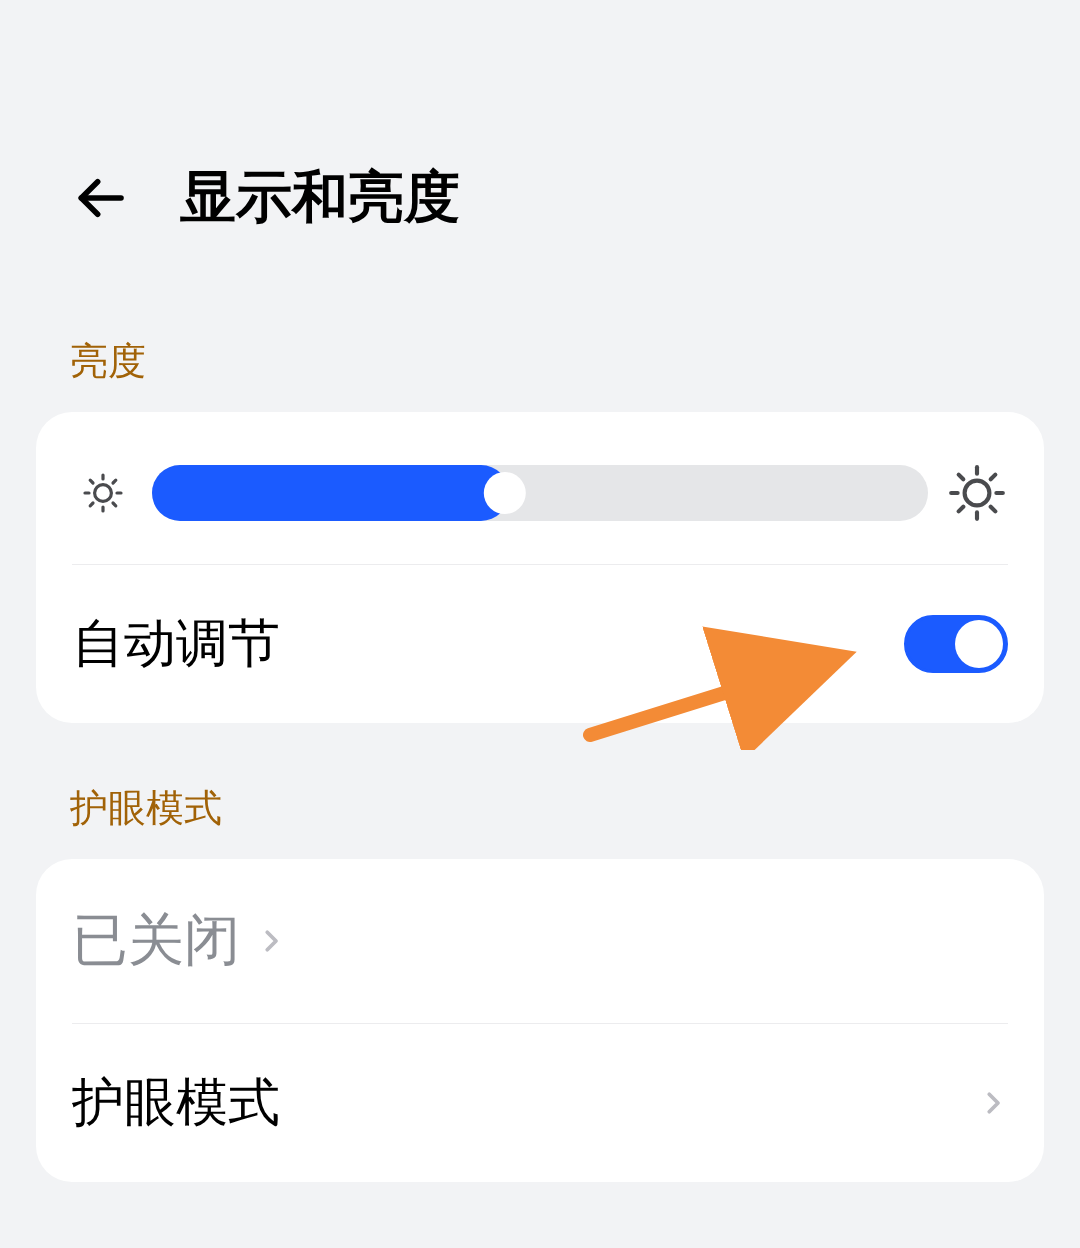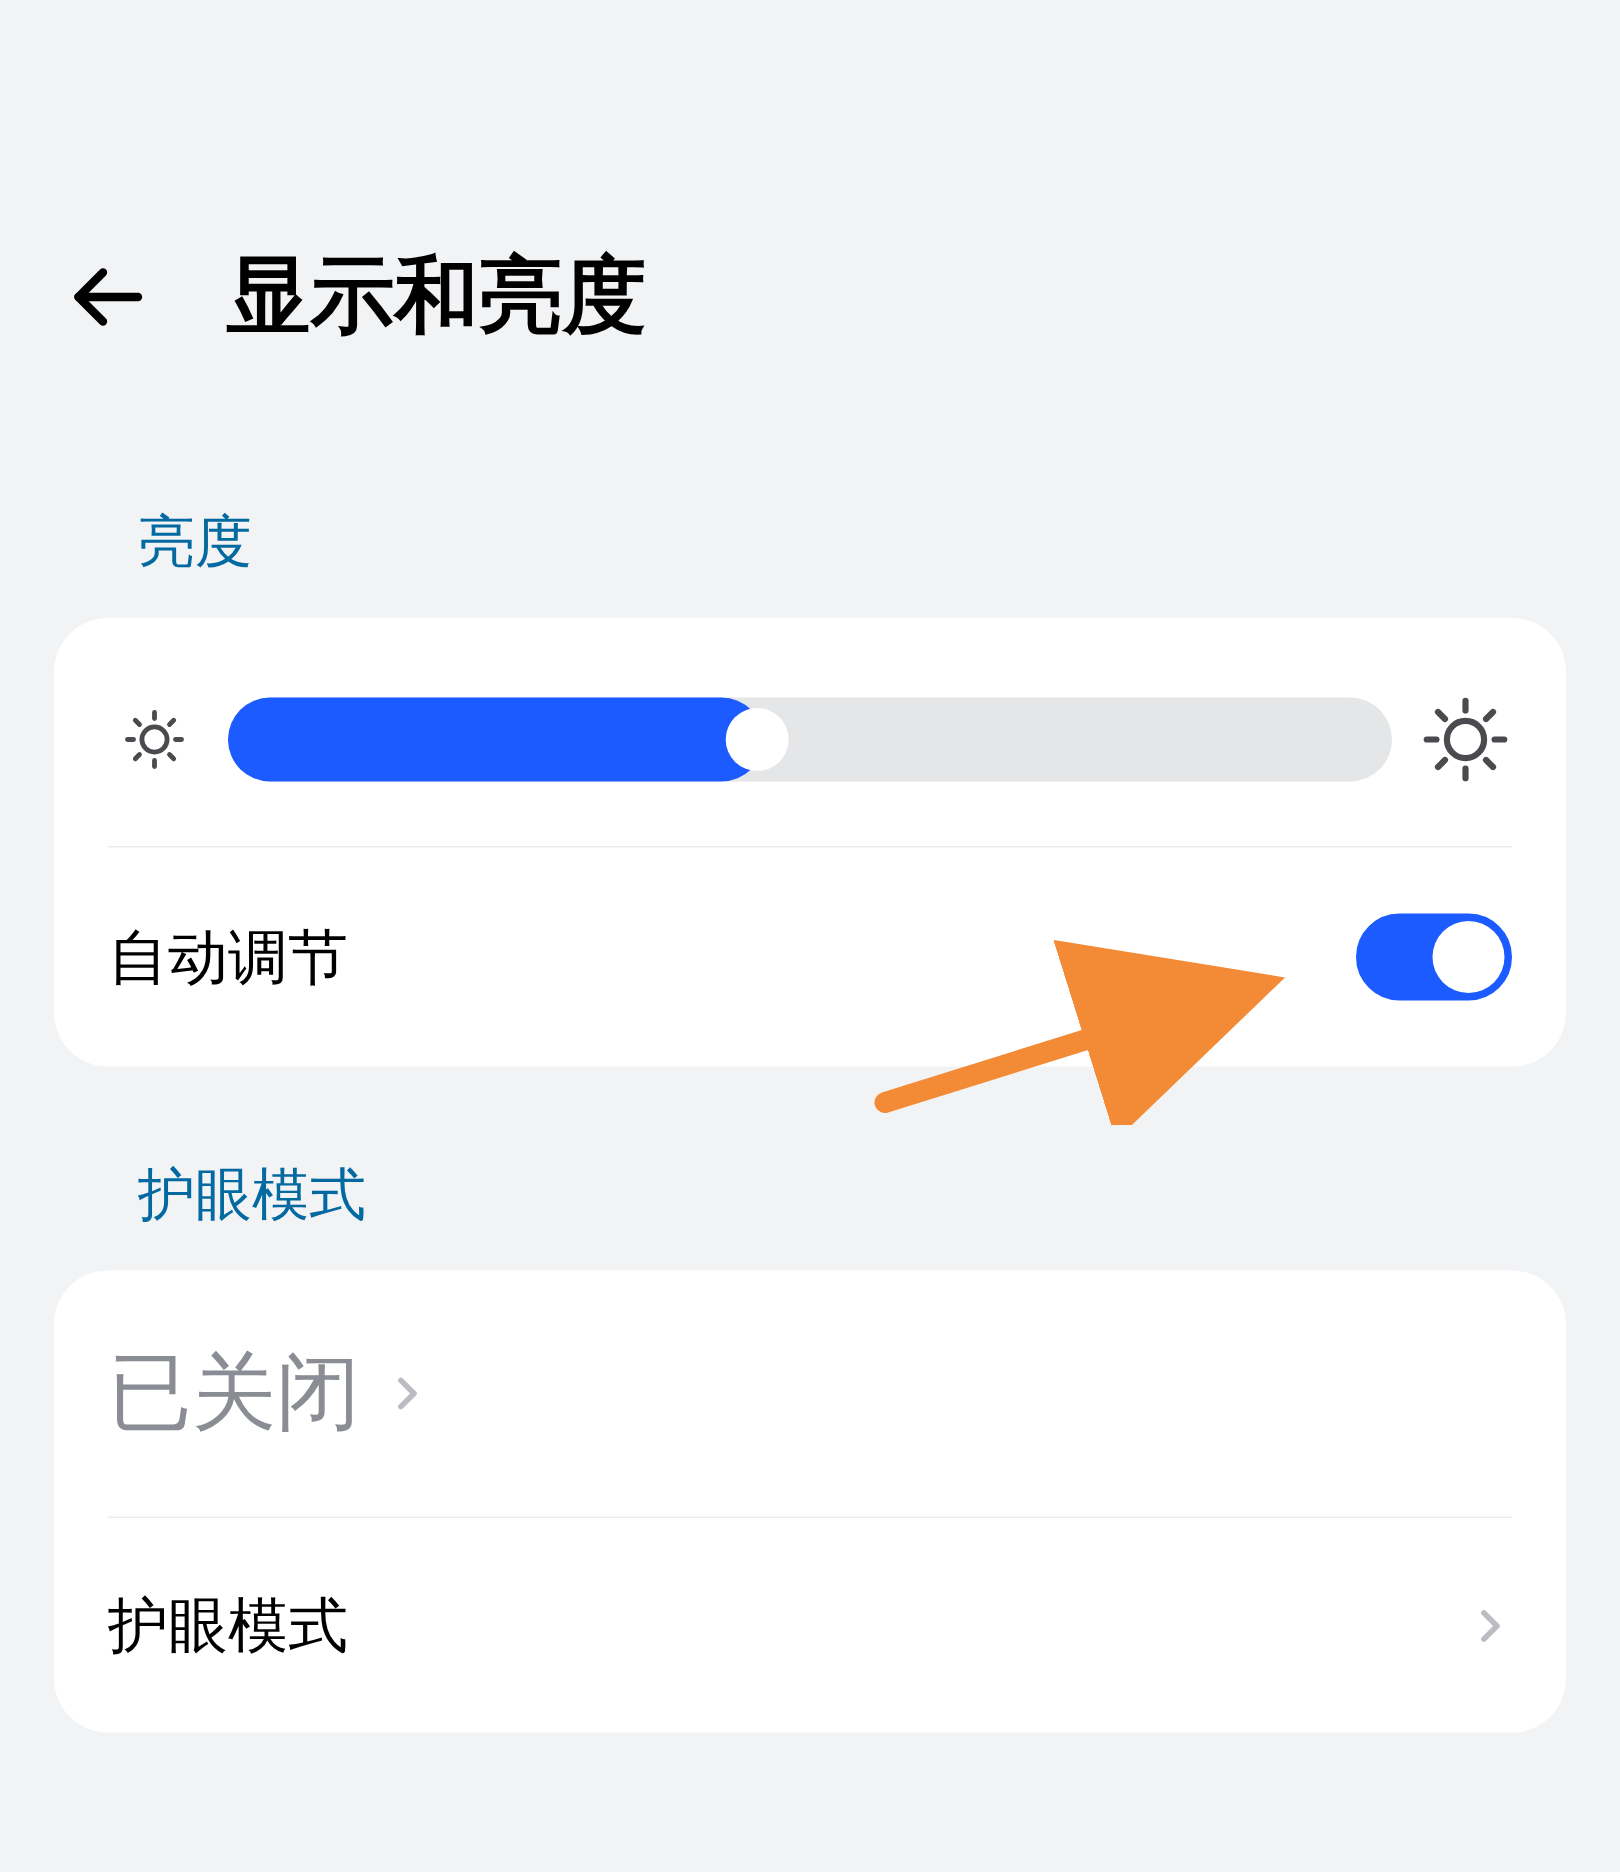--- a/index.html
+++ b/index.html
@@ -8,42 +8,42 @@
       height: 1248px;
       background: #f2f3f5;
       font-family: -apple-system, BlinkMacSystemFont, "PingFang SC", "Helvetica Neue", sans-serif;
       position: relative;
       overflow: hidden;
     }
 
     .header {
       display: flex;
       align-items: center;
-      padding: 160px 70px 40px 41px;
+      padding: 160px 70px 40px 70px;
     }
     .back-icon {
       width: 60px;
       height: 60px;
       display: flex;
       align-items: center;
       justify-content: center;
       margin-right: 50px;
       cursor: pointer;
     }
     .back-icon svg { width: 56px; height: 56px; }
     .page-title {
       font-size: 56px;
       font-weight: 700;
       color: #000;
     }
 
     .section-label {
       font-size: 38px;
-      color: #0369a1;
-      padding: 60px 92px 25px;
+      color: #a16207;
+      padding: 60px 70px 25px;
     }
 
     .card {
       background: #fff;
       border-radius: 36px;
       margin: 0 36px;
       overflow: hidden;
     }
 
     .brightness-row {
@@ -82,21 +82,21 @@
       border-radius: 50%;
     }
 
     .row {
       display: flex;
       align-items: center;
       justify-content: space-between;
       padding: 44px 36px;
     }
     .row-label {
-      font-size: 40px;
+      font-size: 52px;
       color: #000;
       font-weight: 500;
     }
     .divider {
       height: 1px;
       background: #ececee;
       margin: 0 36px;
     }
 
     .toggle {

